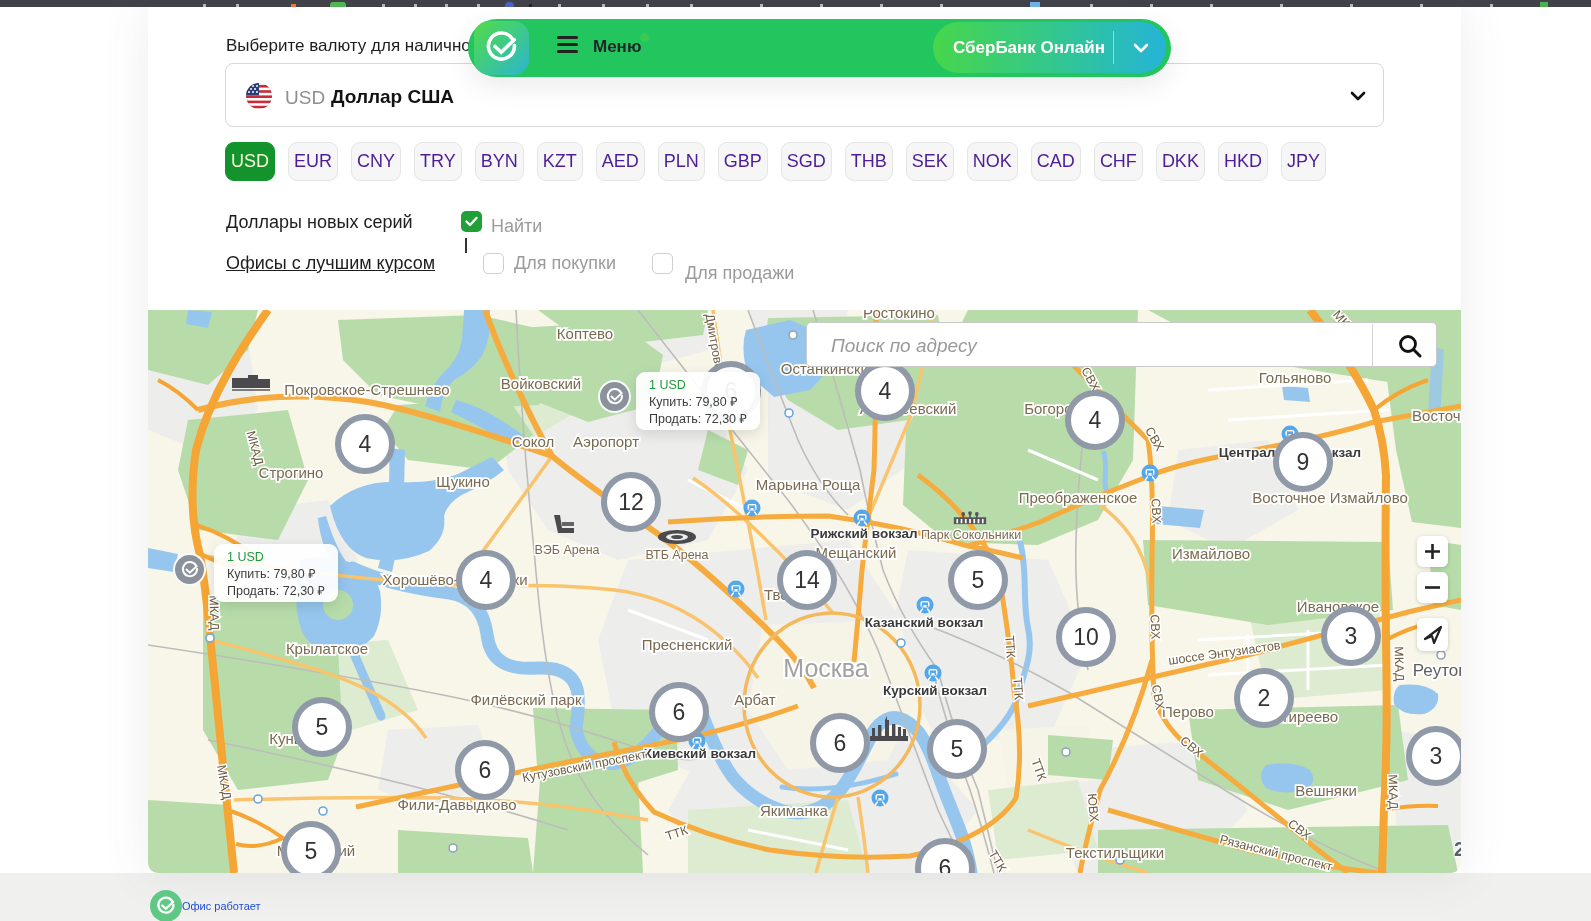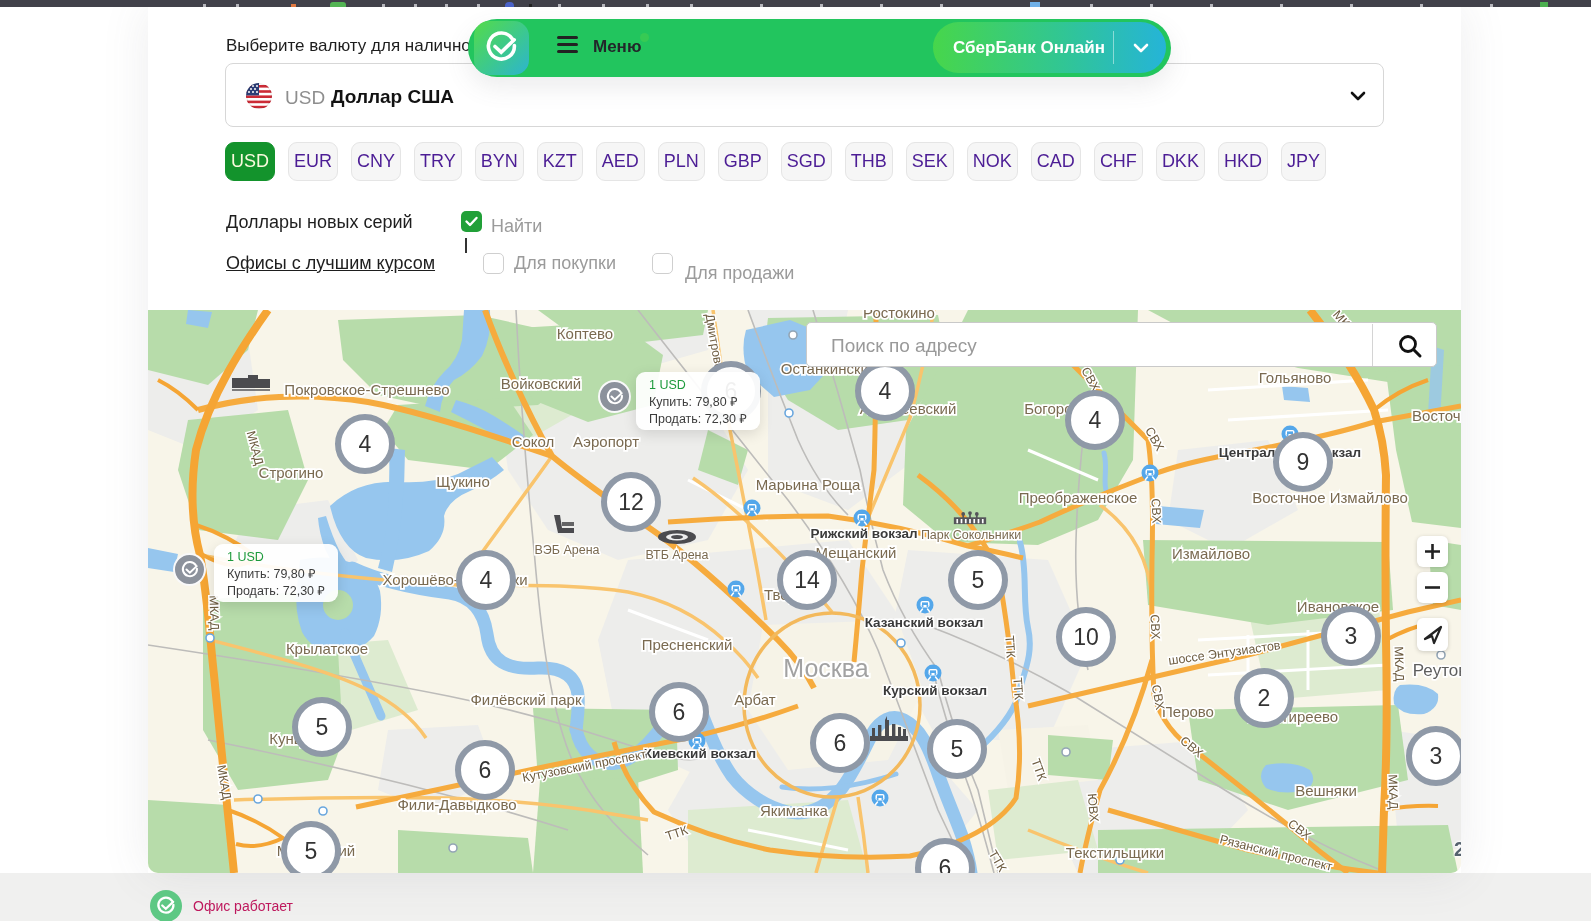--- a/index.html
+++ b/index.html
@@ -52,31 +52,31 @@
 #map svg.base { position:absolute; left:0; top:0; }
 .cluster { position:absolute; width:60px; height:60px; border-radius:50%; background:#fff;
   border:6px solid #8f99a7; color:#333; font-size:23px; display:flex; align-items:center; justify-content:center; }
 .tip { position:absolute; width:124px; height:58px; background:rgba(255,255,255,.93); border-radius:9px;
   box-shadow:0 4px 14px rgba(0,0,0,.12); font-size:12.5px; color:#3c3c3c; line-height:17px; padding:5px 0 0 13px; }
 .tip .usd { color:#1e9a3c; font-size:12.5px; }
 .gmark { position:absolute; width:33px; height:33px; border-radius:50%; background:#8c929c;
   border:2px solid rgba(255,255,255,.95); }
 .msearch { position:absolute; left:658px; top:12px; width:631px; height:45px; background:#fff;
   border:1px solid #c9c9c9; border-radius:5px; }
-.msearch .ph { position:absolute; left:24px; top:12px; font-size:19px; color:#9a9a9a; }
+.msearch .ph { position:absolute; left:24px; top:12px; font-size:19px; color:#9a9a9a;font-style:italic; }
 .msearch .sep { position:absolute; left:565px; top:1px; width:1px; height:42px; background:#d4d4d4; }
 .mbtn { position:absolute; left:1269px; width:31px; height:31px; background:#fff; border-radius:6px;
   box-shadow:0 1px 4px rgba(0,0,0,.18); color:#222; }
 .gis { position:absolute; left:1306px; top:528px; font-size:20px; font-weight:bold; color:#55626e;
   text-shadow:0 0 3px #fff,0 0 3px #fff,0 0 3px #fff; letter-spacing:.5px; }
 
 
 .legend { position:absolute; top:890px; height:32px; display:flex; align-items:center; }
 .lgc { width:32px; height:32px; border-radius:50%; }
-.lgt { font-size:14px; color:#be185d; margin-left:11px; }
+.lgt { font-size:11px; color:#1d4ed8; }
 </style>
 </head>
 <body>
 <div id="stage">
   <div class="botstrip"></div>
   <div class="card"></div>
 
   <div class="title">Выберите валюту для наличного обмена</div>
 
   <div class="selbox">

